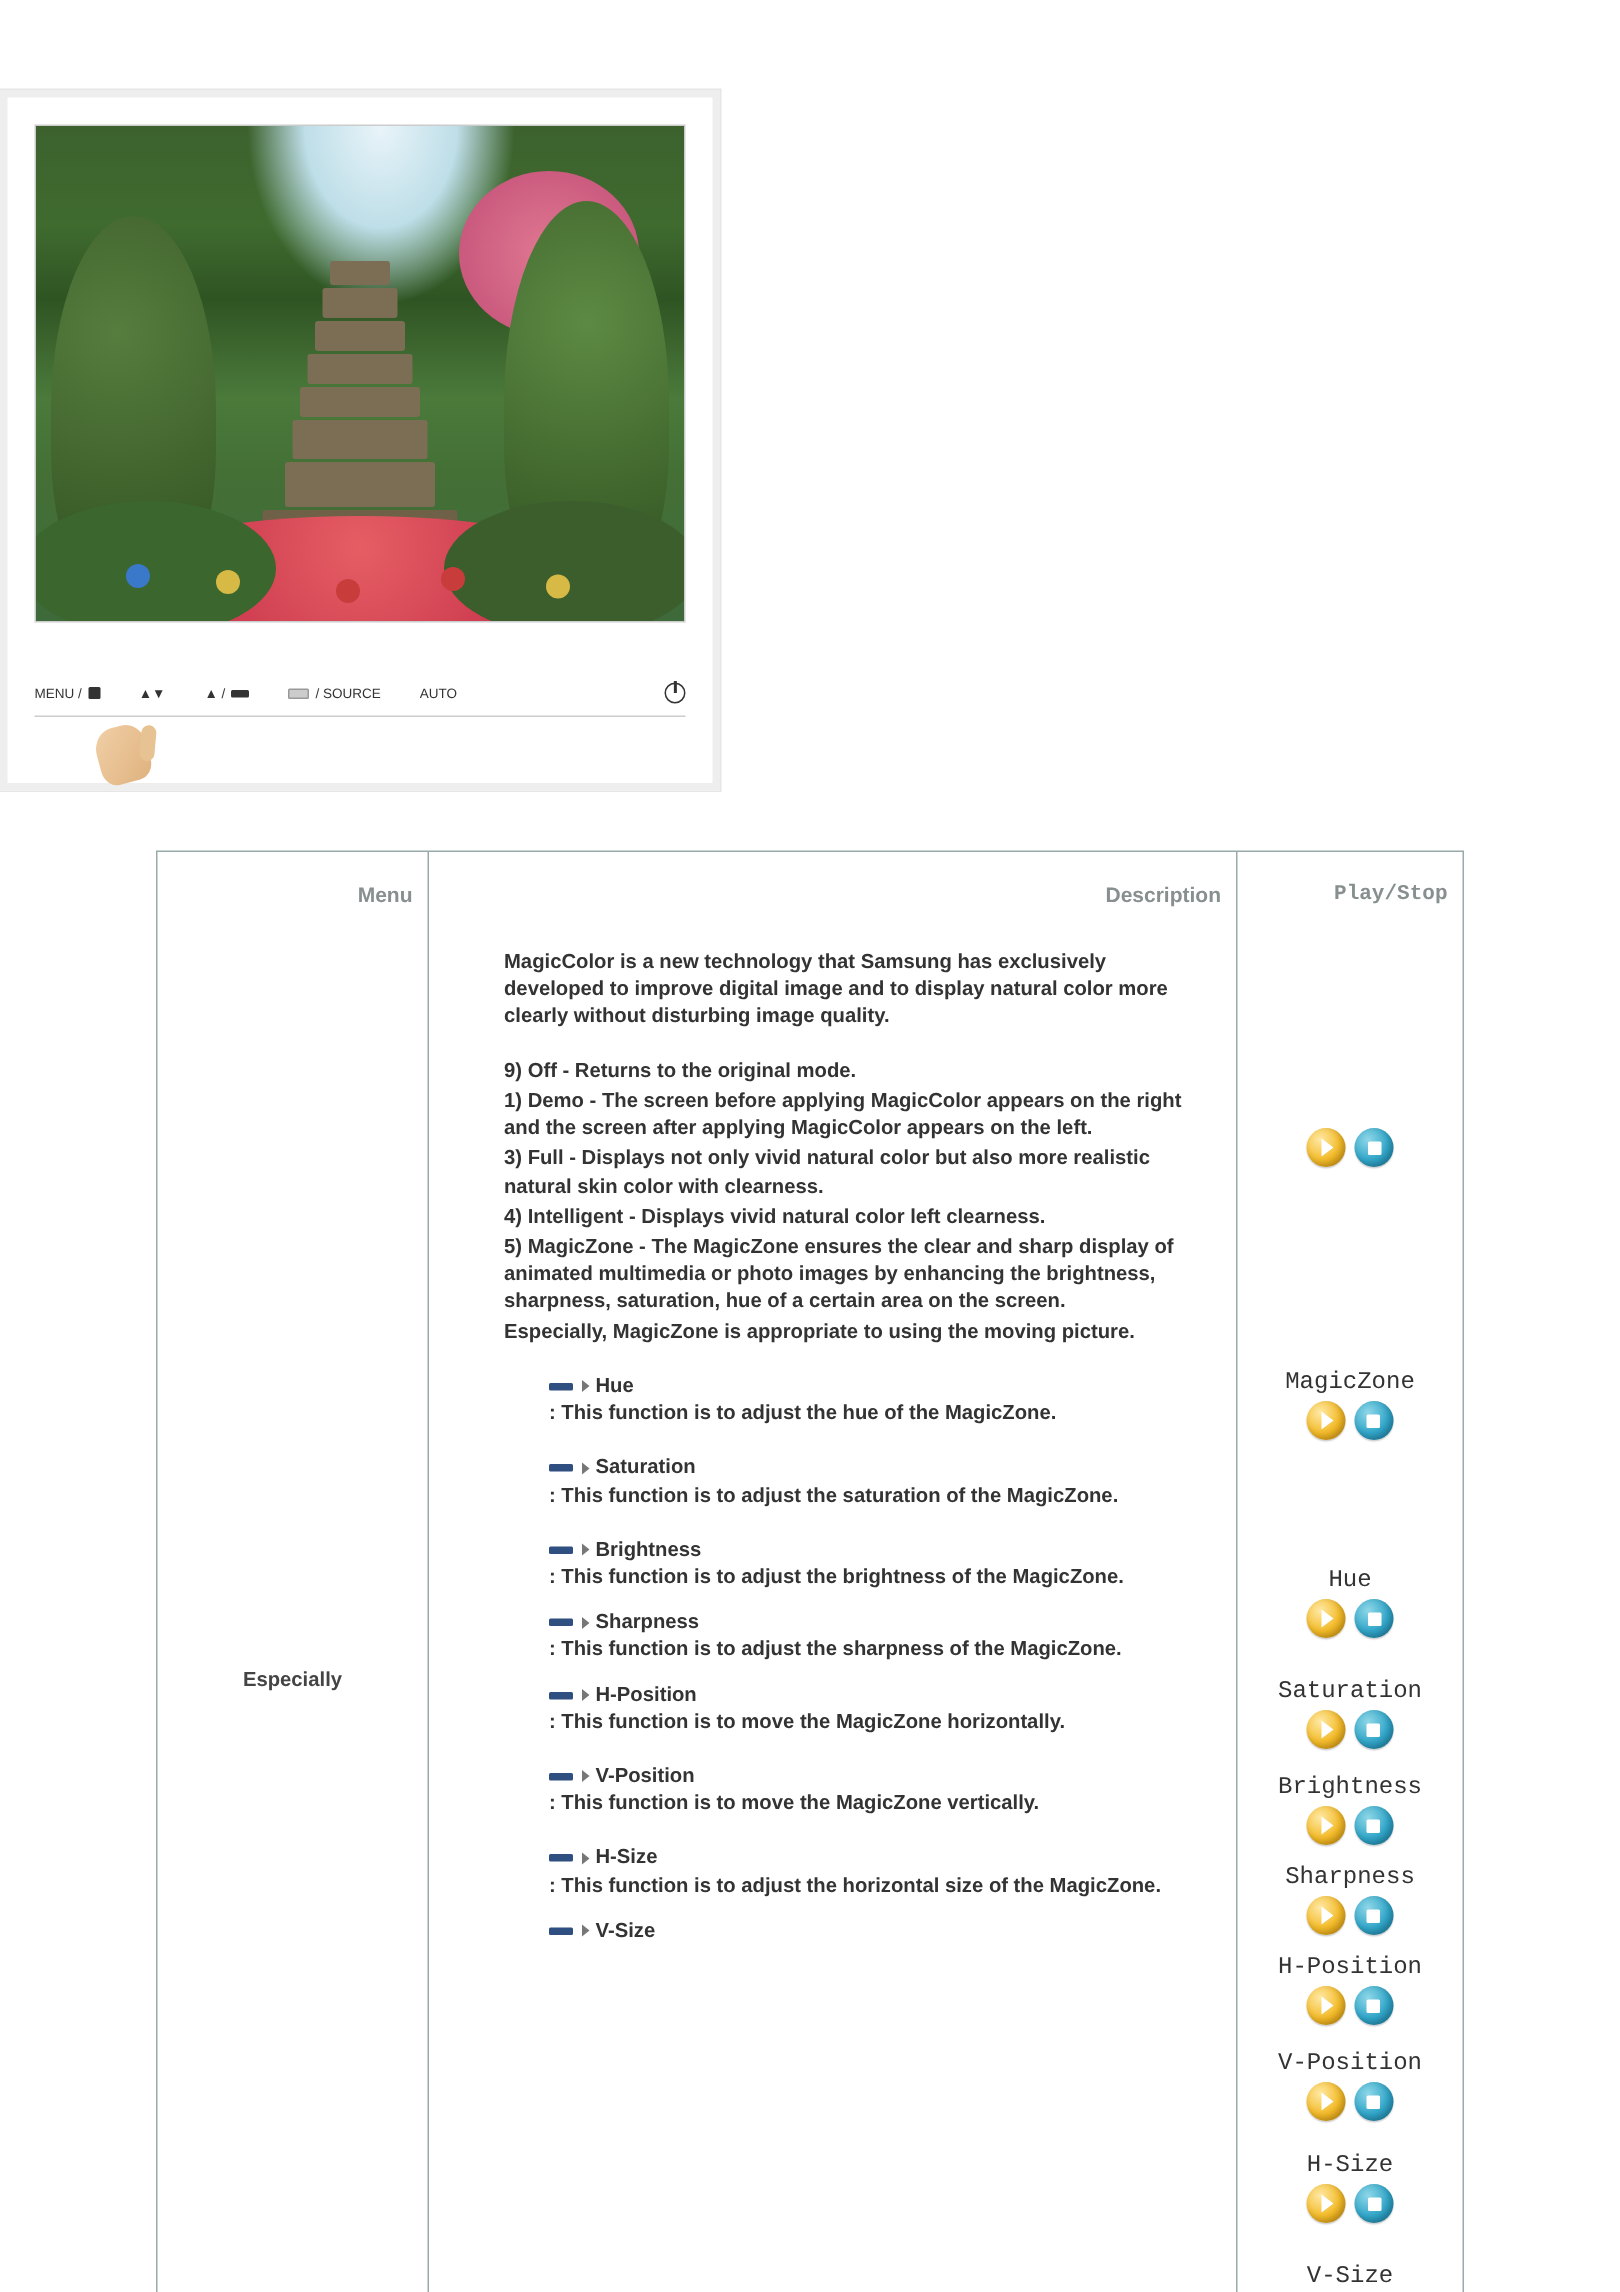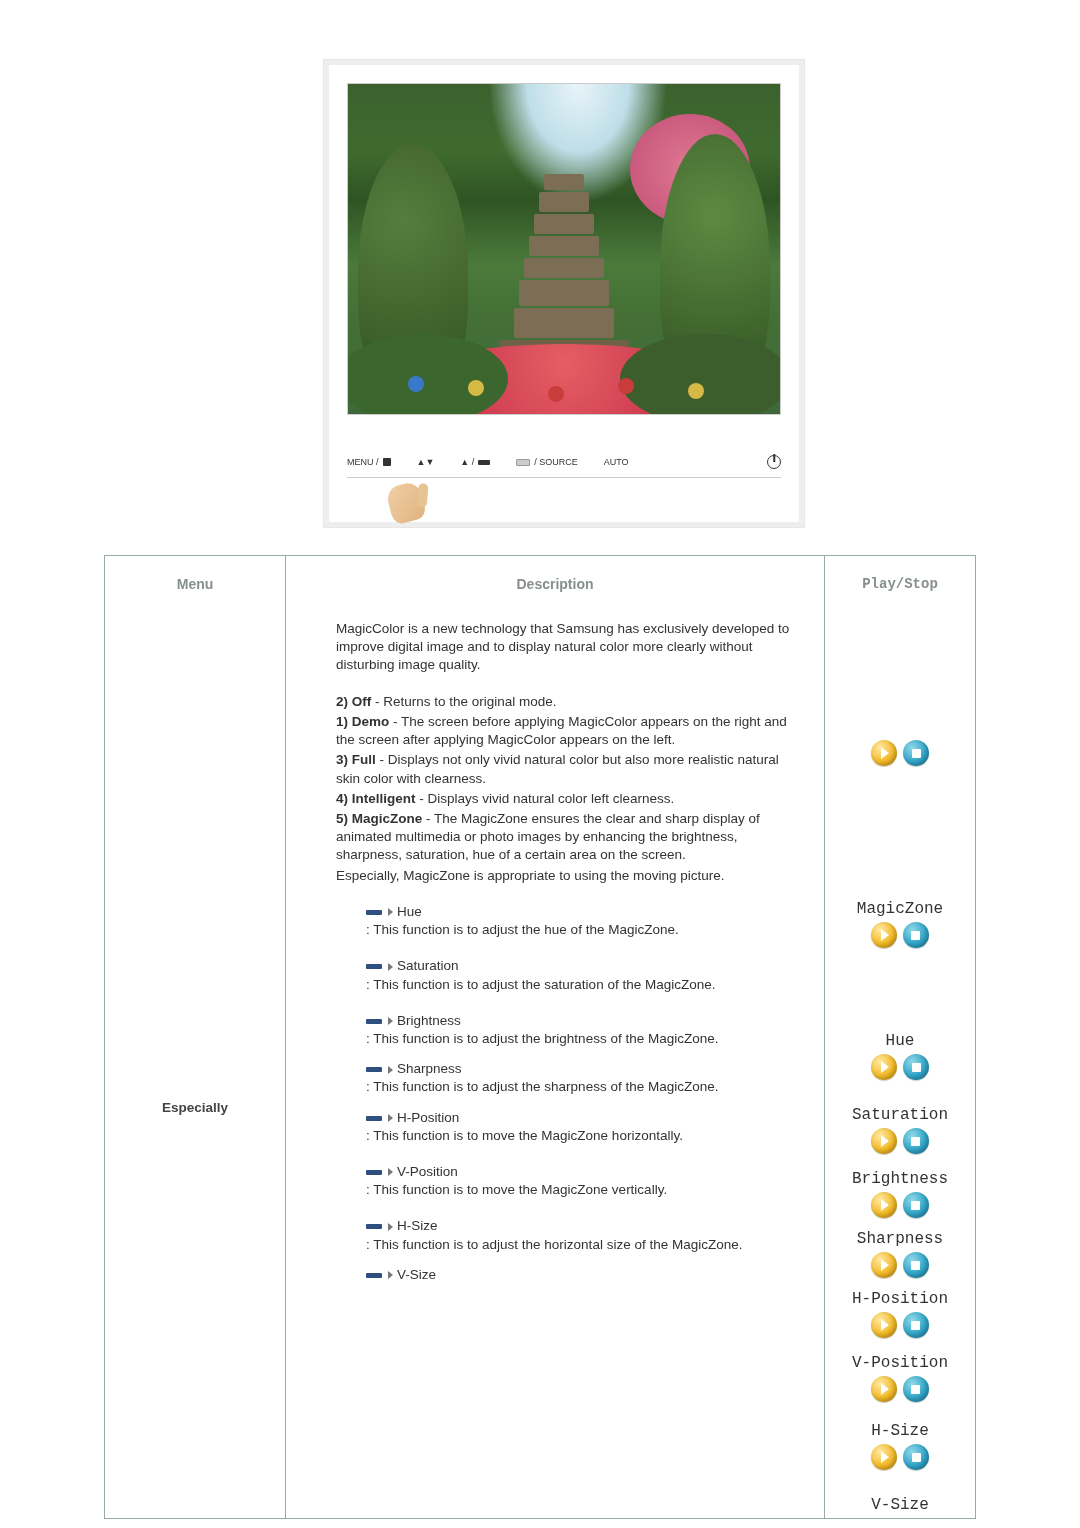--- a/index.html
+++ b/index.html
@@ -9,23 +9,21 @@
     color: #333;
     background: #fff;
   }
   .page {
     width: 1080px;
     margin: 0 auto;
     padding: 60px 0;
   }
   .monitor-wrap {
     display: flex;
-    justify-content: center;
-    margin-bottom: 28px;
-    padding-left: 48px;
+    margin-bottom: 40px;
   }
   .monitor {
     border: 5px solid #eee;
     background: #fff;
     width: 470px;
     box-shadow: 0 0 0 1px #e6e6e6;
   }
   .screen {
     margin: 18px 18px 0 18px;
     height: 330px;
@@ -78,42 +76,42 @@
     margin: 0 auto;
     border: 1px solid #9aa;
   }
   table.main {
     width:100%;
     border-collapse: collapse;
   }
   table.main th {
     font-weight: bold;
     color:#888f8f;
-    text-align:center;
+    text-align:right;
     padding: 20px 10px 28px 10px;
     border-right:1px solid #9aa;
     font-size:14px;
   }
   table.main th:last-child { border-right:none; }
   table.main td {
     border-right:1px solid #9aa;
     vertical-align: top;
     padding: 0;
   }
   table.main td:last-child { border-right:none; }
   .col-menu { width:160px; }
   .col-desc {  }
   .col-play { width:130px;font-family:Liberation Mono, monospace; }
   
   .menu-label {
     color:#444; font-weight:bold; text-align:center;
     padding-top: 480px;
   }
   
-  .desc-pad { padding: 0 22px 10px 50px; line-height: 1.35; color:#333; }
+  .desc-pad { padding: 0 22px 10px 50px; line-height: 1.35; color:#333;font-weight:bold; }
   .p { margin: 0 0 18px 0; }
   .pt { margin: 0 0 2px 0; }
   .pl { margin:0 0 2px 0; }
   
   .bullet {
     display:inline-flex; align-items:center; gap:6px; vertical-align:middle; margin-right:4px;
   }
   .bullet .bar { width:16px; height:5px; background:#2f4f80; border-radius:1px; }
   .bullet .tri { width:0; height:0; border-top:4px solid transparent; border-bottom:4px solid transparent; border-left:5px solid #777; }
   
@@ -201,21 +199,21 @@
         <th class="col-play">Play/Stop</th>
       </tr>
       <tr>
         <td class="col-menu">
           <div class="menu-label">Especially</div>
         </td>
         <td class="col-desc">
           <div class="desc-pad">
             <p class="p">MagicColor is a new technology that Samsung has exclusively developed to improve digital image and to display natural color more clearly without disturbing image quality.</p>
 
-            <p class="pl"><b>2) Off</b><span> - Returns to the original mode.</span></p>
+            <p class="pl"><b>9) Off</b><span> - Returns to the original mode.</span></p>
             <p class="pl"><b>1) Demo</b><span> - The screen before applying MagicColor appears on the right and the screen after applying MagicColor appears on the left.</span></p>
             <p class="pl"><b>3) Full</b><span> - Displays not only vivid natural color but also more realistic natural skin color with clearness.</span></p>
             <p class="pl"><b>4) Intelligent</b><span> - Displays vivid natural color left clearness.</span></p>
             <p class="pt"><b>5) MagicZone</b><span> - The MagicZone ensures the clear and sharp display of animated multimedia or photo images by enhancing the brightness, sharpness, saturation, hue of a certain area on the screen.</span></p>
             <p class="p">Especially, MagicZone is appropriate to using the moving picture.</p>
 
             <div class="sub">
               <div class="sub-item">
                 <span class="sub-label"><span class="bullet">
                         <span class="bar"></span>

